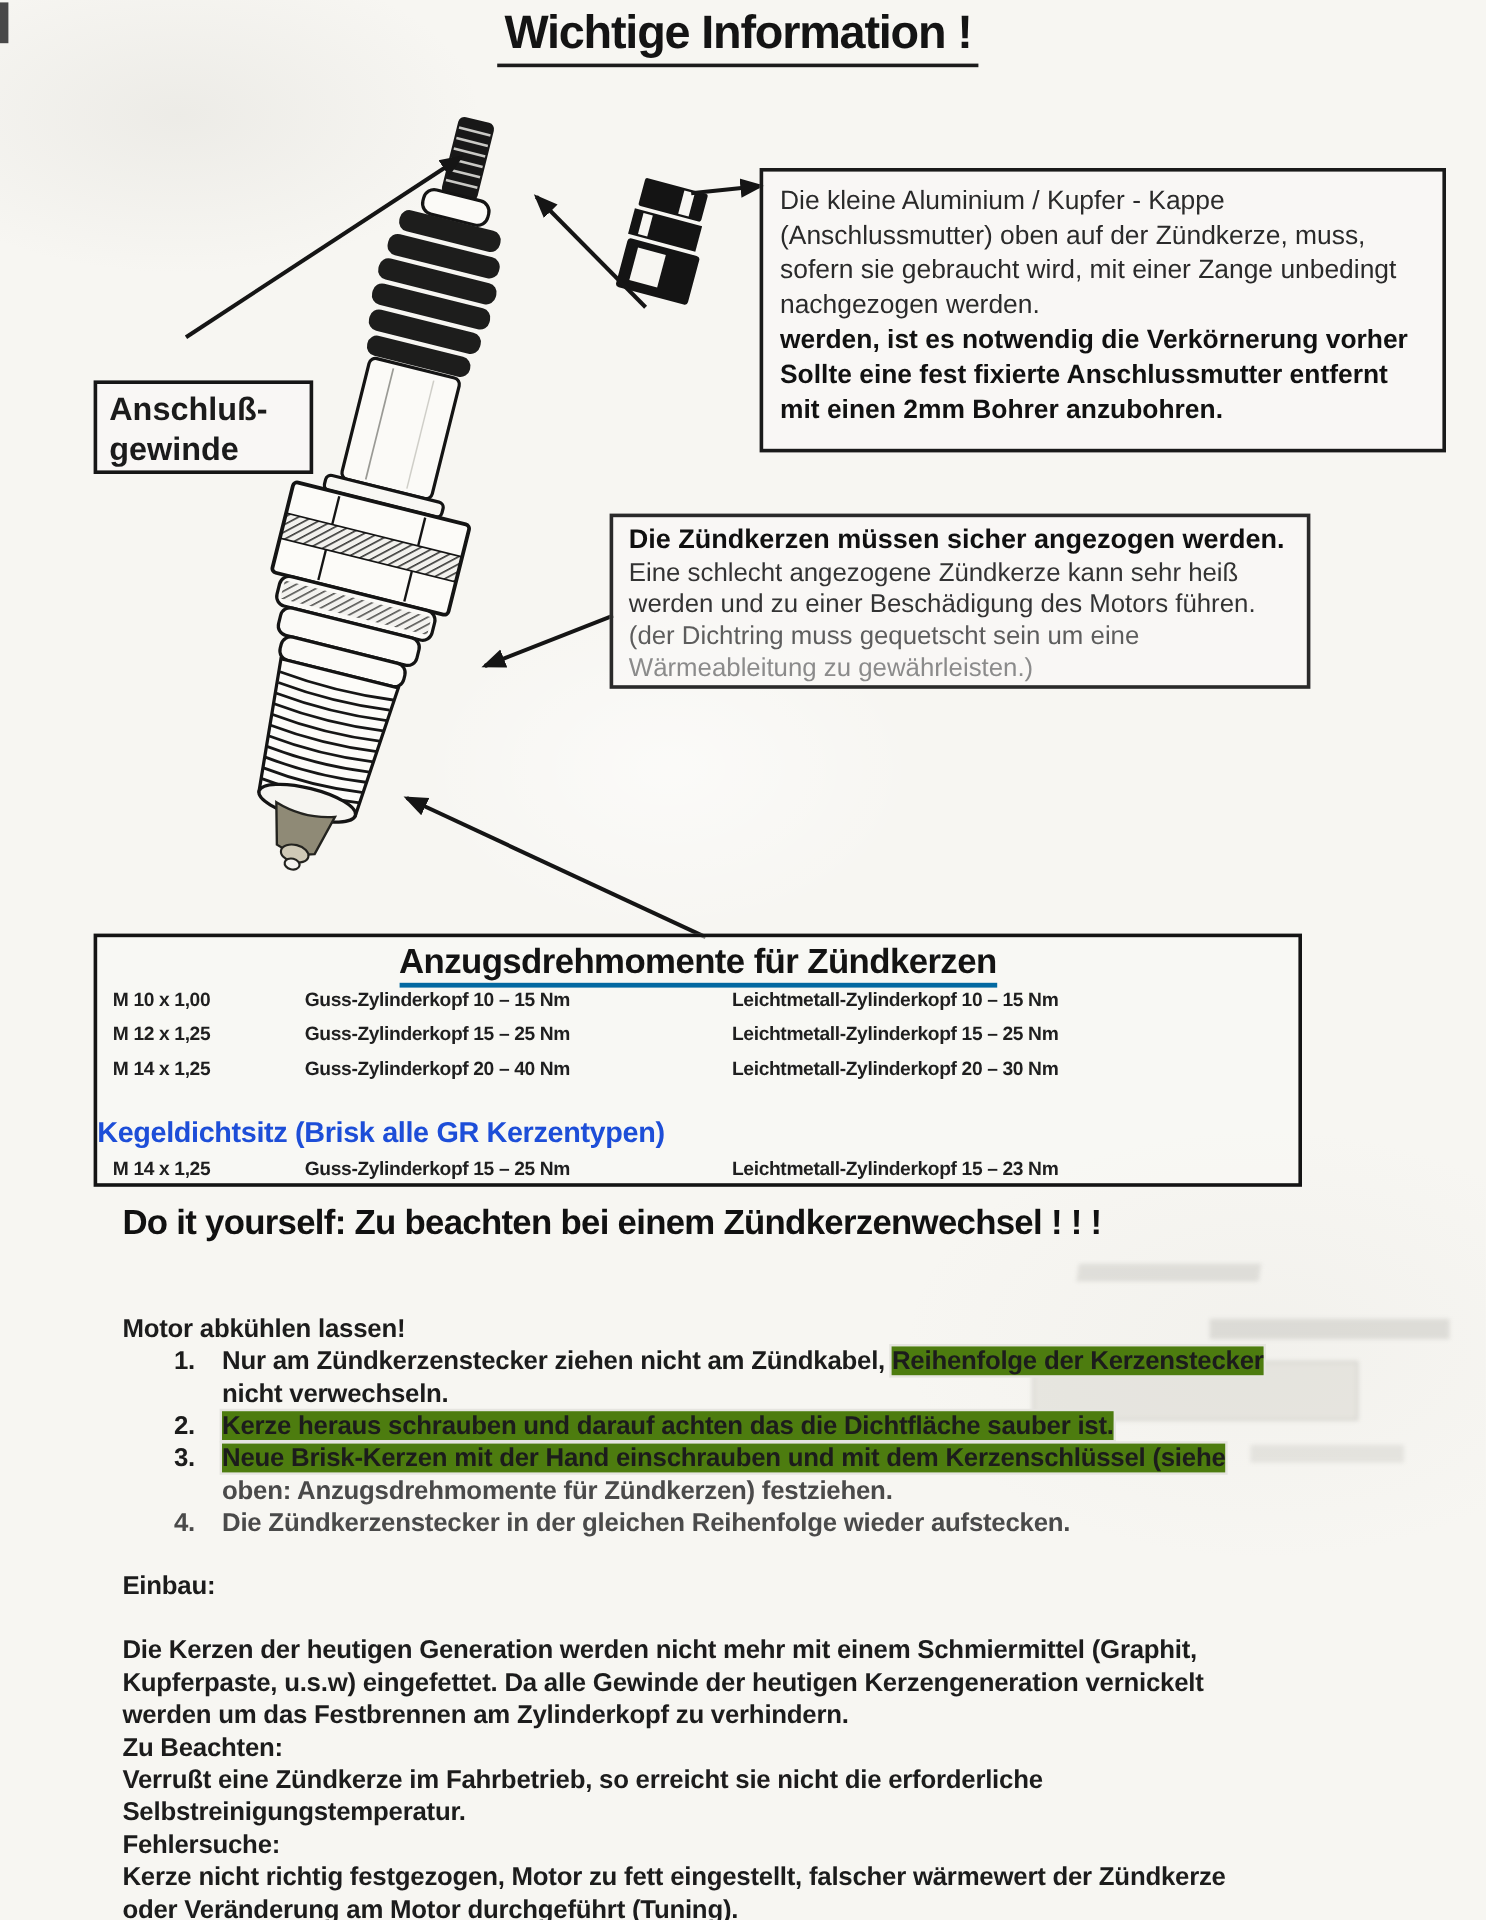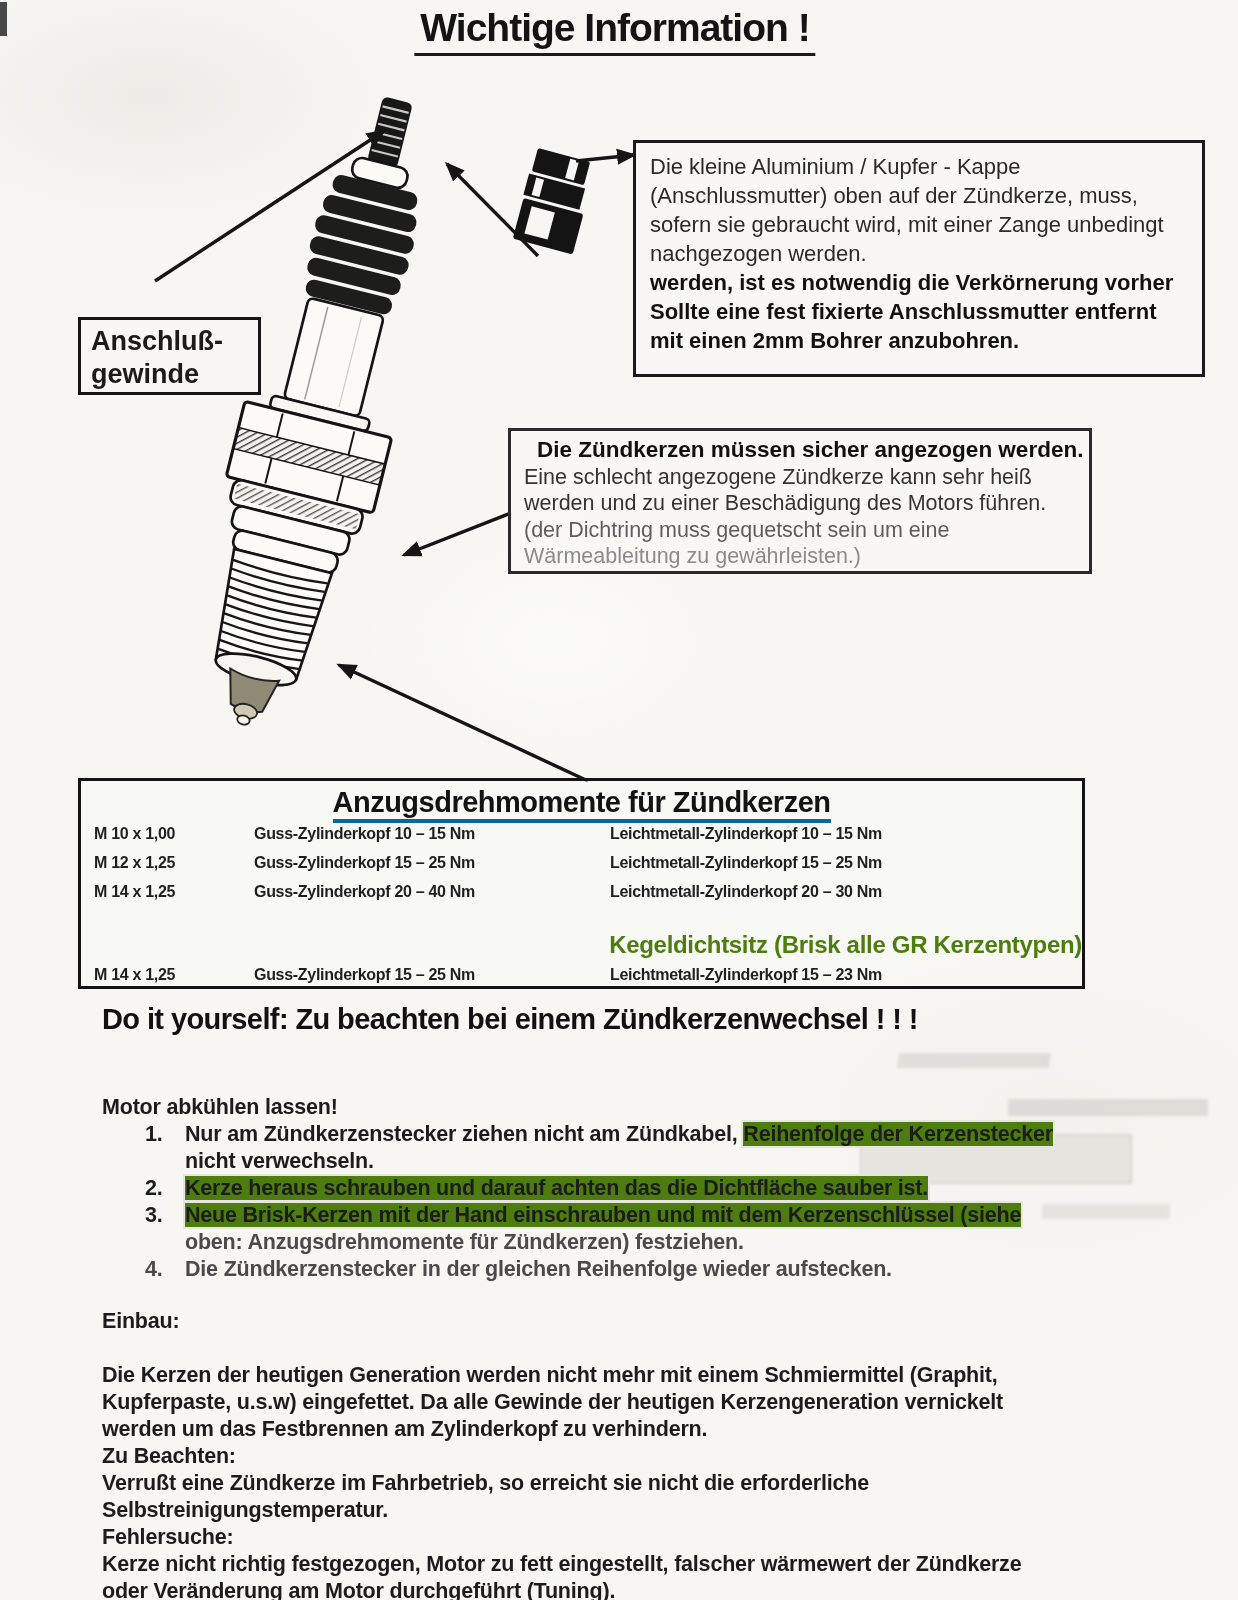--- a/index.html
+++ b/index.html
@@ -38,41 +38,41 @@
     left:633px;top:140px;width:572px;height:237px;
     border:3px solid #1a1a1a;padding:9px 14px;
     font-size:22px;line-height:29px;color:#2a2a2a;
   }
   .box-cap .b{font-weight:bold;color:#111;}
   .box-tighten{
     left:508px;top:428px;width:584px;height:146px;
     border:3px solid #2a2a2a;padding:6px 13px;
     font-size:21.5px;line-height:26.6px;color:#333;
   }
-  .box-tighten .b{font-weight:bold;color:#101010;font-size:22.5px;margin-left:13px;}
+  .box-tighten .b{font-weight:bold;color:#101010;font-size:22.5px;}
   .dim1{color:#5d5d5d;}
   .dim2{color:#8b8b8b;}
   
   .box-table{
     left:78px;top:778px;width:1007px;height:211px;
     border:3px solid #141414;z-index:2;background:rgba(250,249,246,.5);
     box-sizing:border-box;
   }
   .tbl-title{
     text-align:center;margin-top:5px;
     font-size:29px;font-weight:bold;letter-spacing:-.5px;color:#131313;
   }
   .tbl-title span{border-bottom:4px solid #0369a1;padding-bottom:1px;}
   .tbl-row{
     display:grid;grid-template-columns:160px 356px 1fr;
     padding-left:13px;font-size:16px;font-weight:bold;line-height:29px;color:#1f1f1f;
     letter-spacing:-.3px;
   }
   .tbl-sub{
-    text-align:right;font-size:24px;font-weight:bold;color:#4d7c0f;
+    text-align:left;font-size:24px;font-weight:bold;color:#1d4ed8;
     margin:25px 0 1px 0;letter-spacing:-.3px;
   }
   
   .bottom{
     left:102px;top:1002px;width:1040px;z-index:2;
     font-size:21.5px;font-weight:bold;line-height:27px;color:#1c1c1c;
     letter-spacing:-.2px;
   }
   .diy-heading{
     font-size:29px;font-weight:bold;letter-spacing:-.6px;color:#111;

